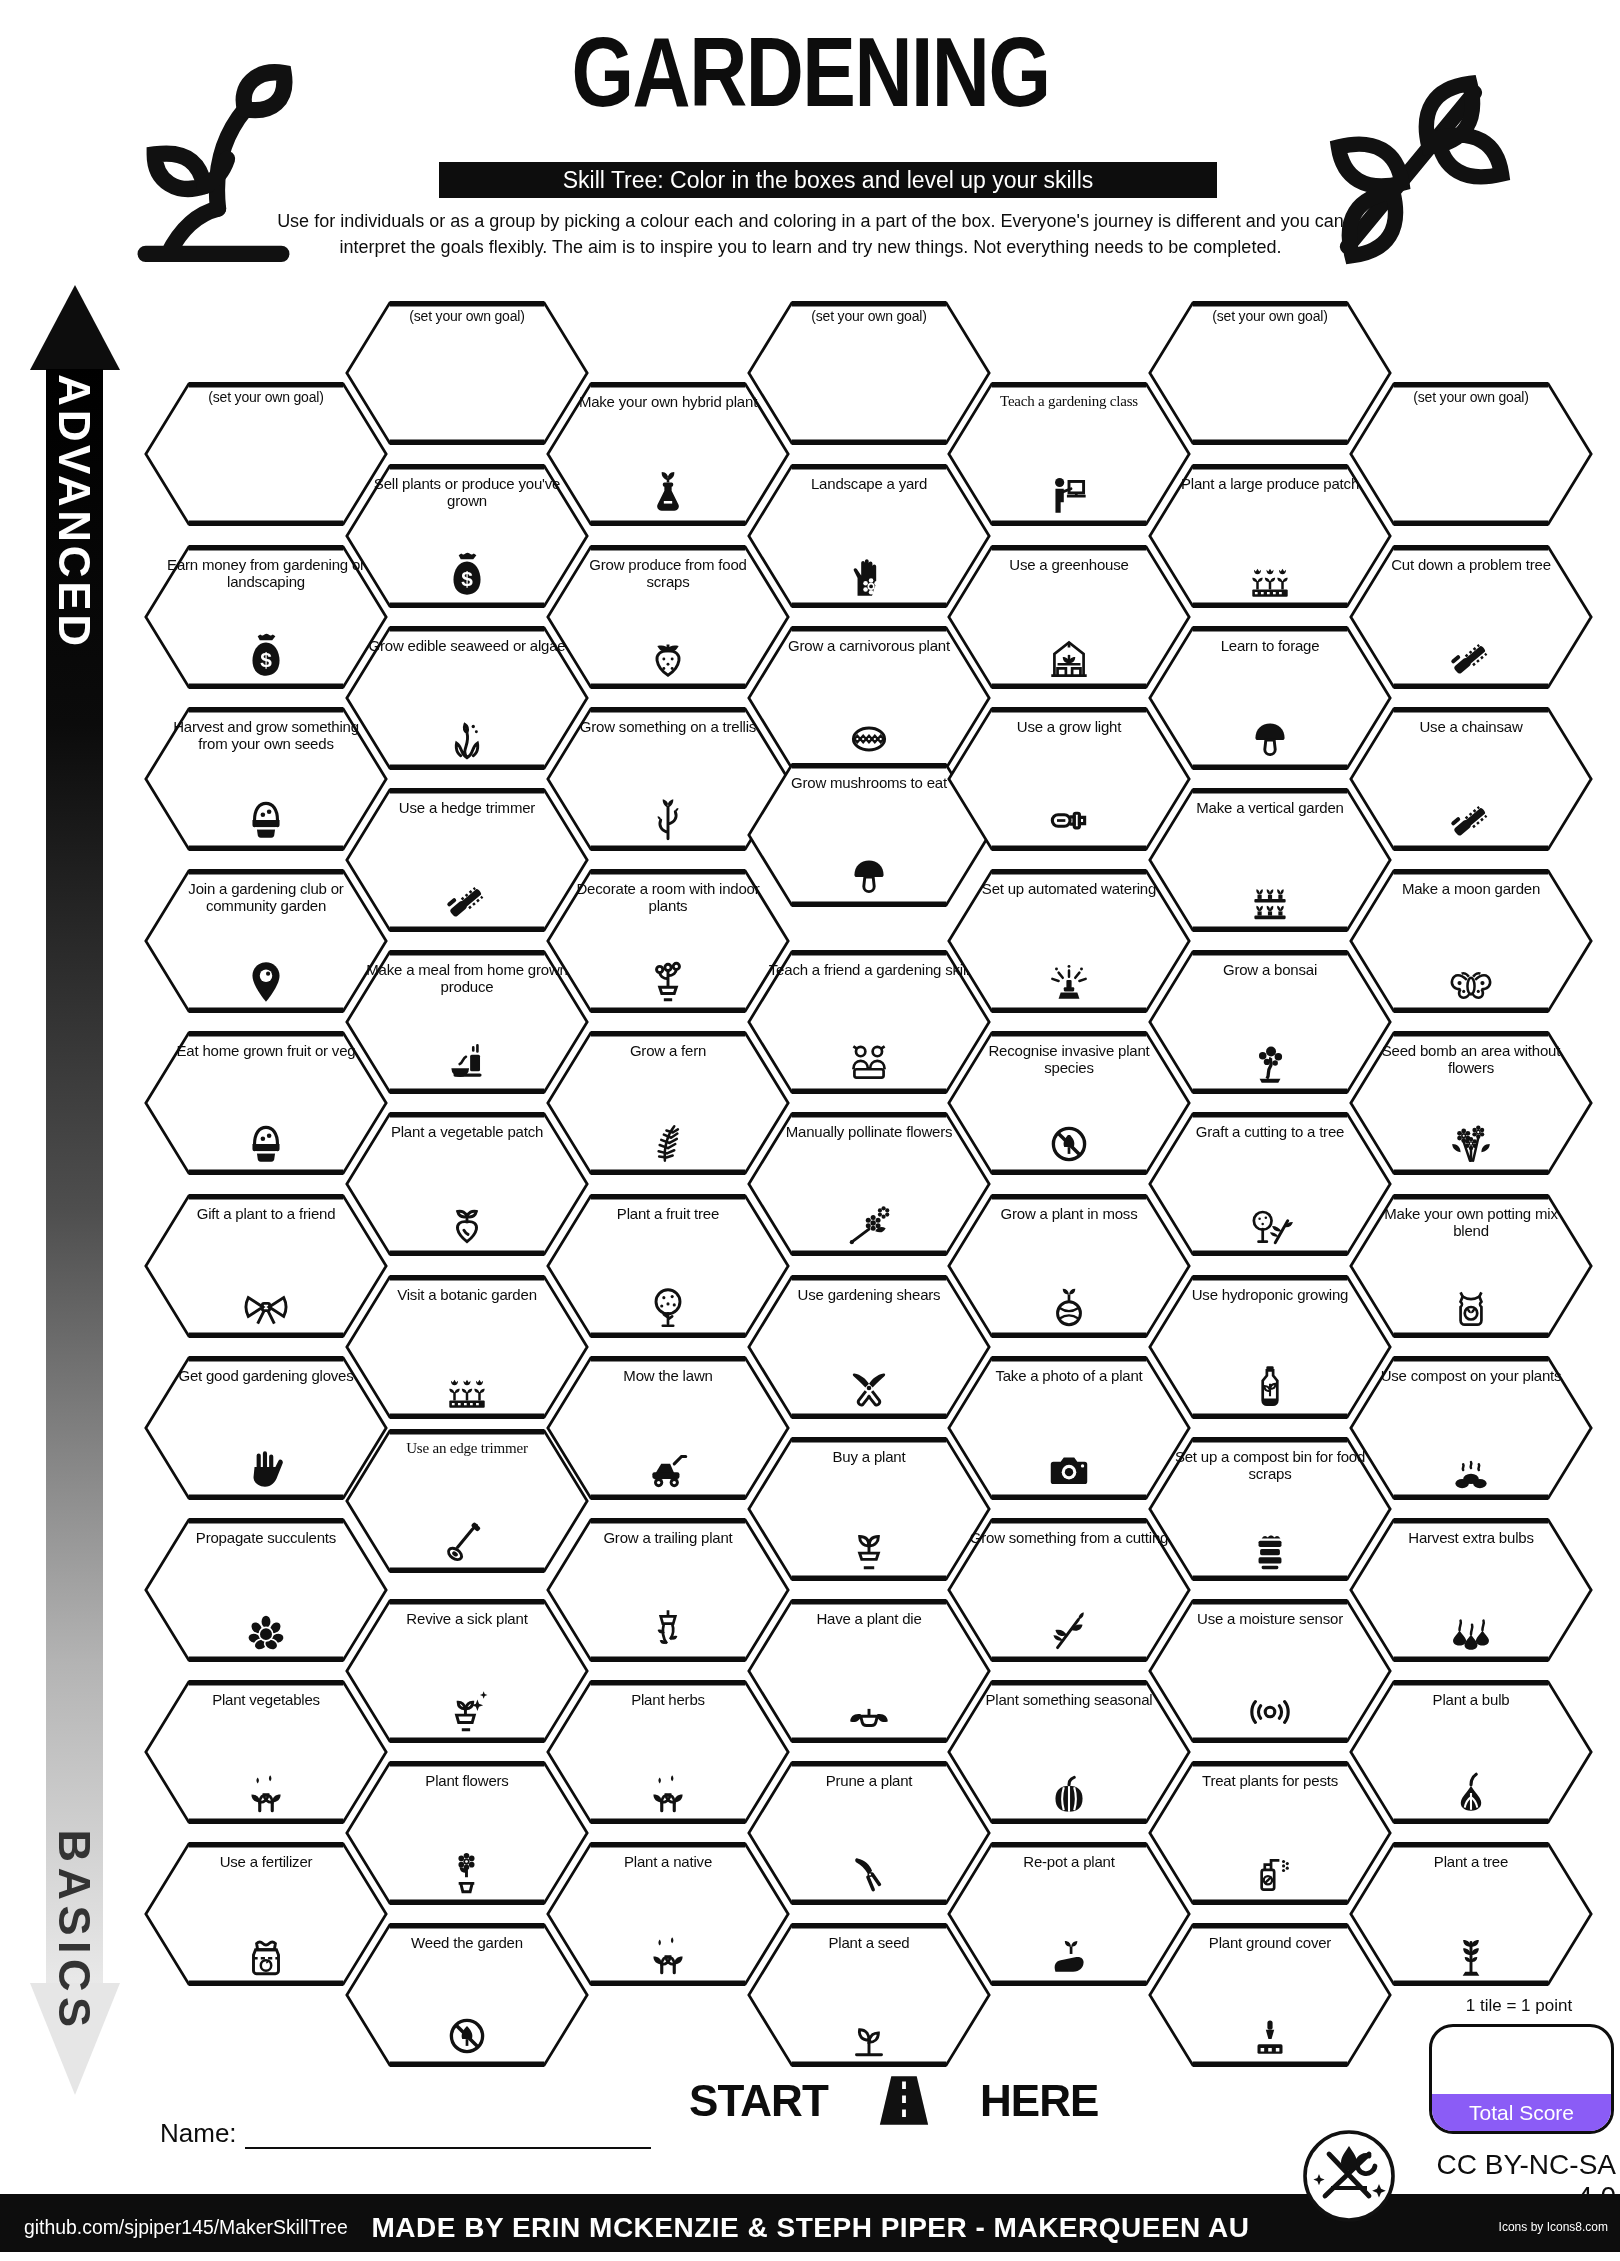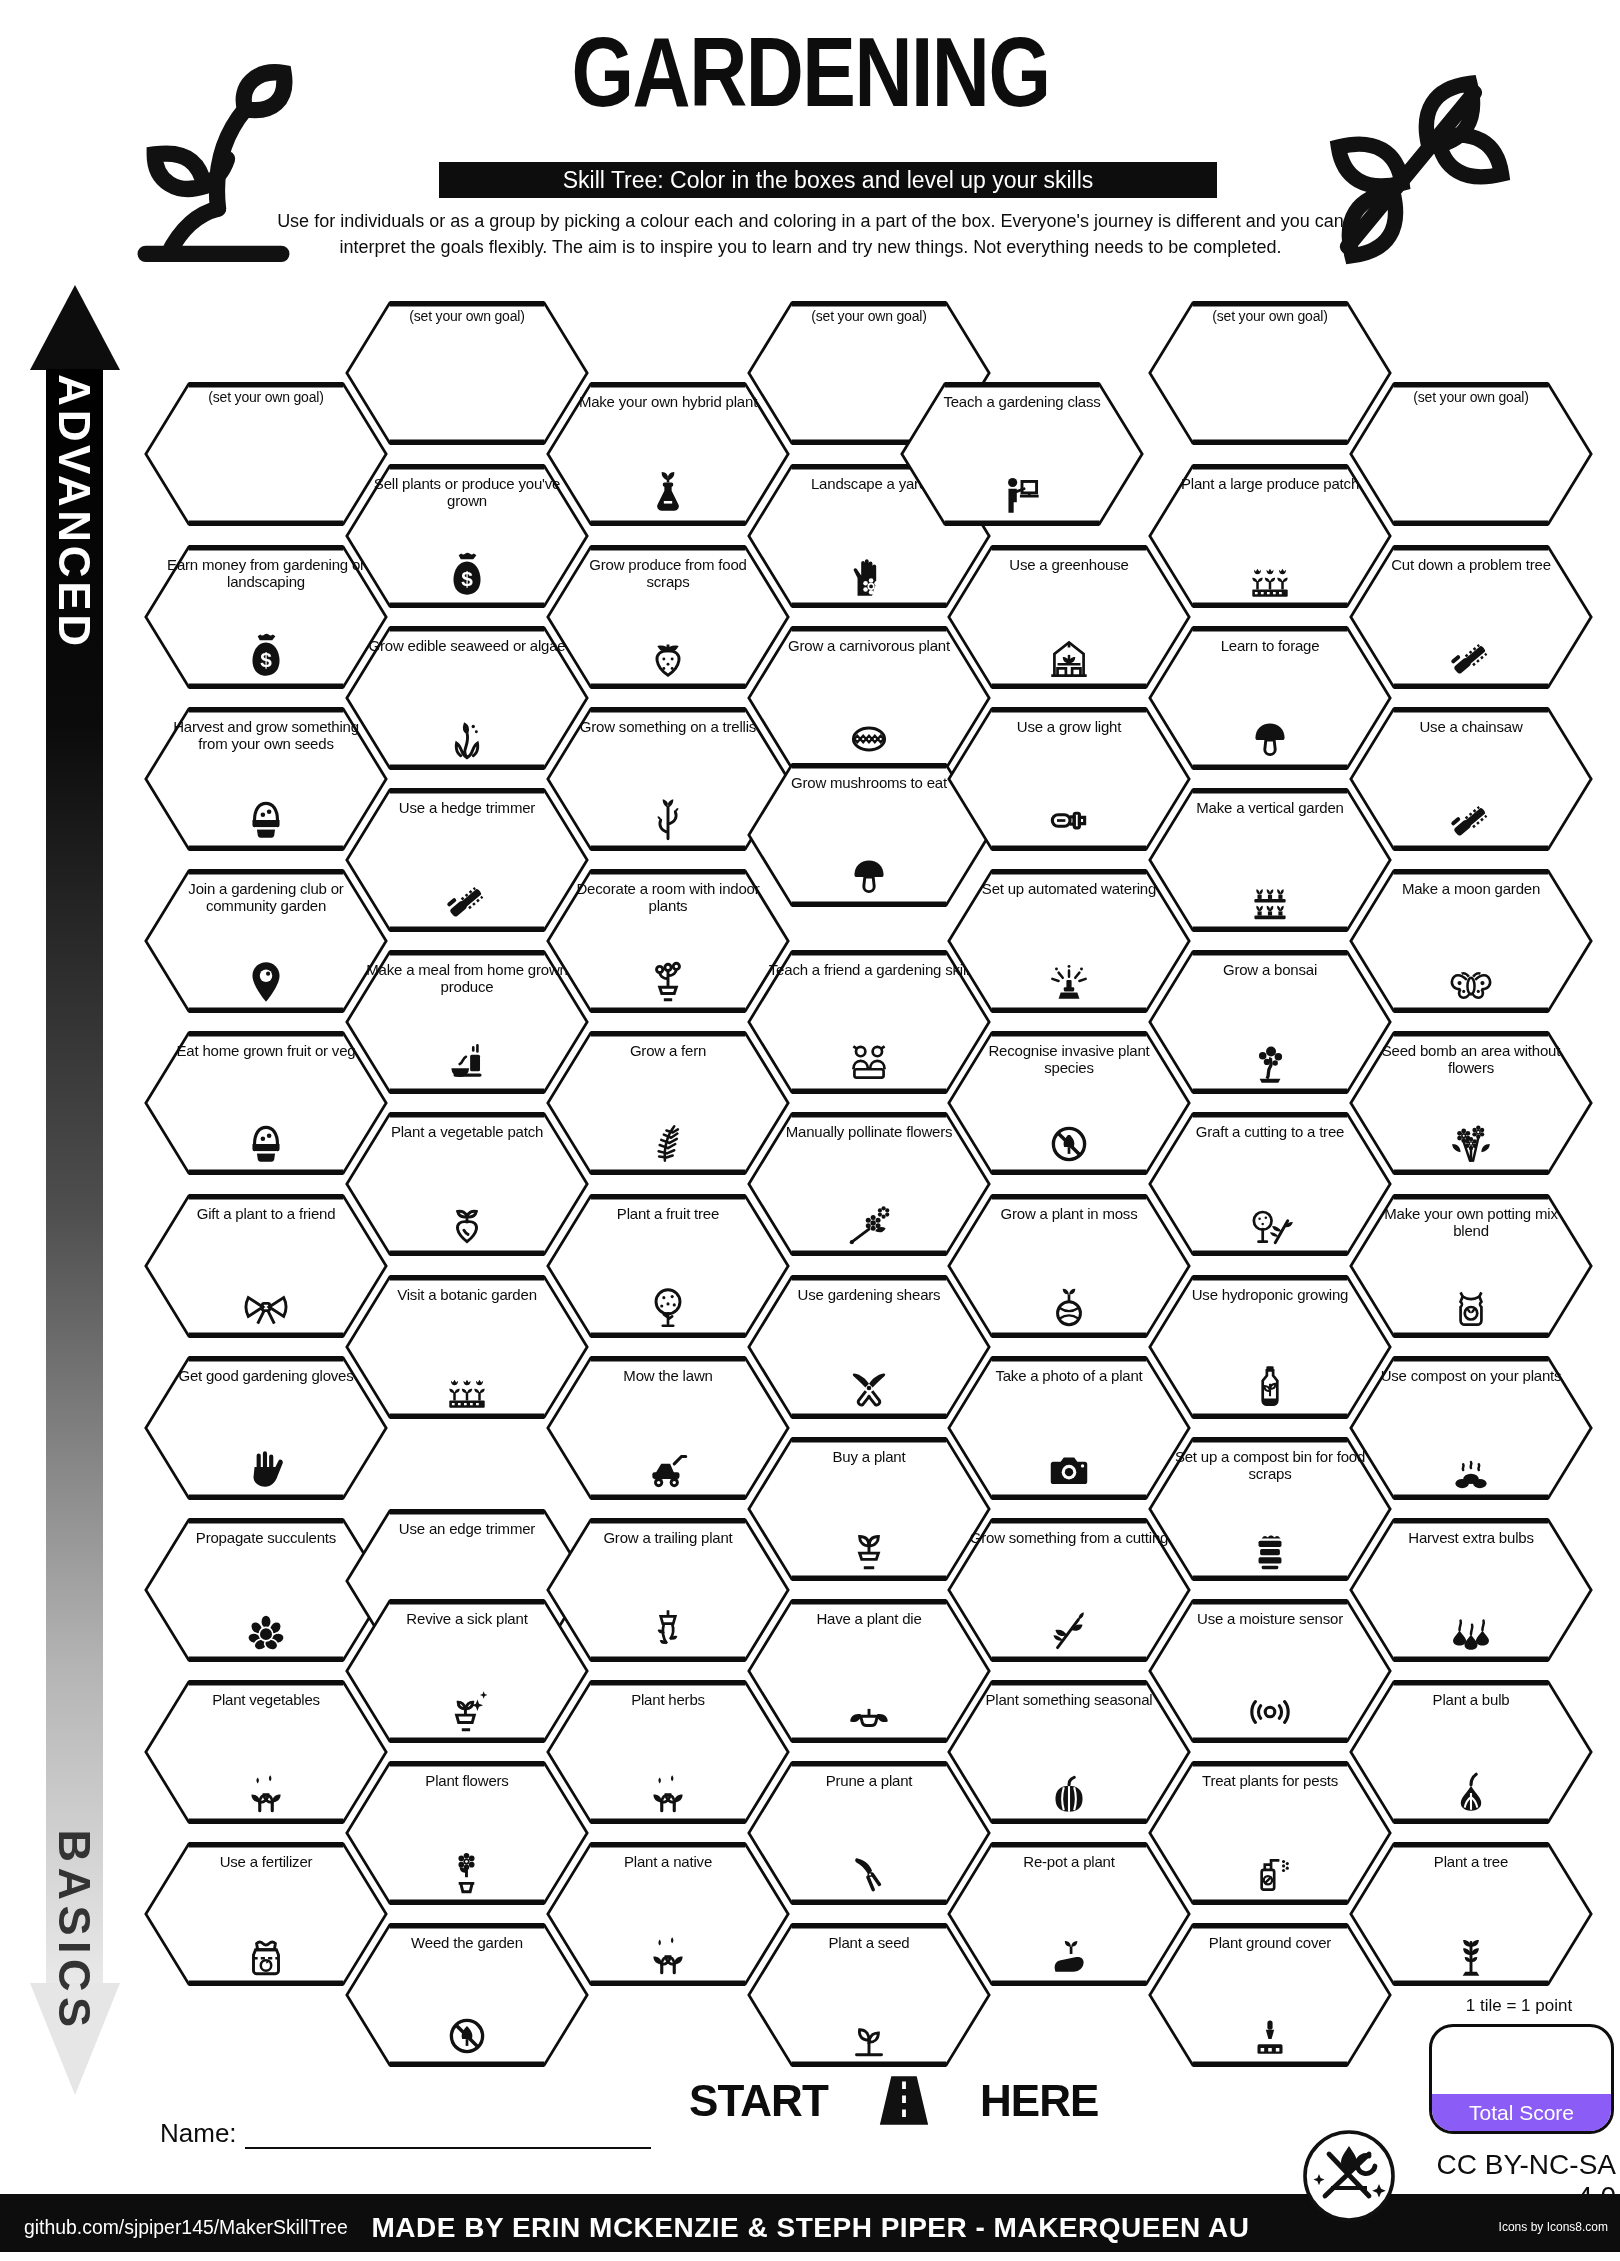--- a/index.html
+++ b/index.html
@@ -809,21 +809,21 @@
       <div class="hex" style="left: 345px; top: 1275px;">
         <svg class="hx" viewBox="0 0 530 312">
           <polygon points="97,4 433,4 526,156 433,308 97,308 4,156"></polygon>
           <path d="M97 5H433M97 307H433"></path>
         </svg>
         <div class="hl">Visit a botanic garden</div>
         <svg class="hi" viewBox="0 0 108 108" width="50" height="50">
           <use href="#s-flower-bed"></use>
         </svg>
       </div>
-      <div class="hex" style="left: 345px; top: 1509px;">
+      <div class="hex" style="left: 345px; top: 1429px; font-family: Liberation Serif, serif;">
         <svg class="hx" viewBox="0 0 530 312">
           <polygon points="97,4 433,4 526,156 433,308 97,308 4,156"></polygon>
           <path d="M97 5H433M97 307H433"></path>
         </svg>
         <div class="hl">Use an edge trimmer</div>
         <svg class="hi" viewBox="0 0 108 108" width="50" height="50">
           <use href="#s-edge-trimmer"></use>
         </svg>
       </div>
       <div class="hex" style="left: 345px; top: 1599px;">
@@ -1056,21 +1056,21 @@
       <div class="hex" style="left: 747px; top: 1923px;">
         <svg class="hx" viewBox="0 0 530 312">
           <polygon points="97,4 433,4 526,156 433,308 97,308 4,156"></polygon>
           <path d="M97 5H433M97 307H433"></path>
         </svg>
         <div class="hl">Plant a seed</div>
         <svg class="hi" viewBox="0 0 108 108" width="50" height="50">
           <use href="#s-seed-sprout"></use>
         </svg>
       </div>
-      <div class="hex" style="left: 900px; top: 382px;">
+      <div class="hex" style="left: 947px; top: 382px; font-family: Liberation Serif, serif;">
         <svg class="hx" viewBox="0 0 530 312">
           <polygon points="97,4 433,4 526,156 433,308 97,308 4,156"></polygon>
           <path d="M97 5H433M97 307H433"></path>
         </svg>
         <div class="hl">Teach a gardening class</div>
         <svg class="hi" viewBox="0 0 108 108" width="50" height="50">
           <use href="#s-teacher"></use>
         </svg>
       </div>
       <div class="hex" style="left: 947px; top: 545px;">

